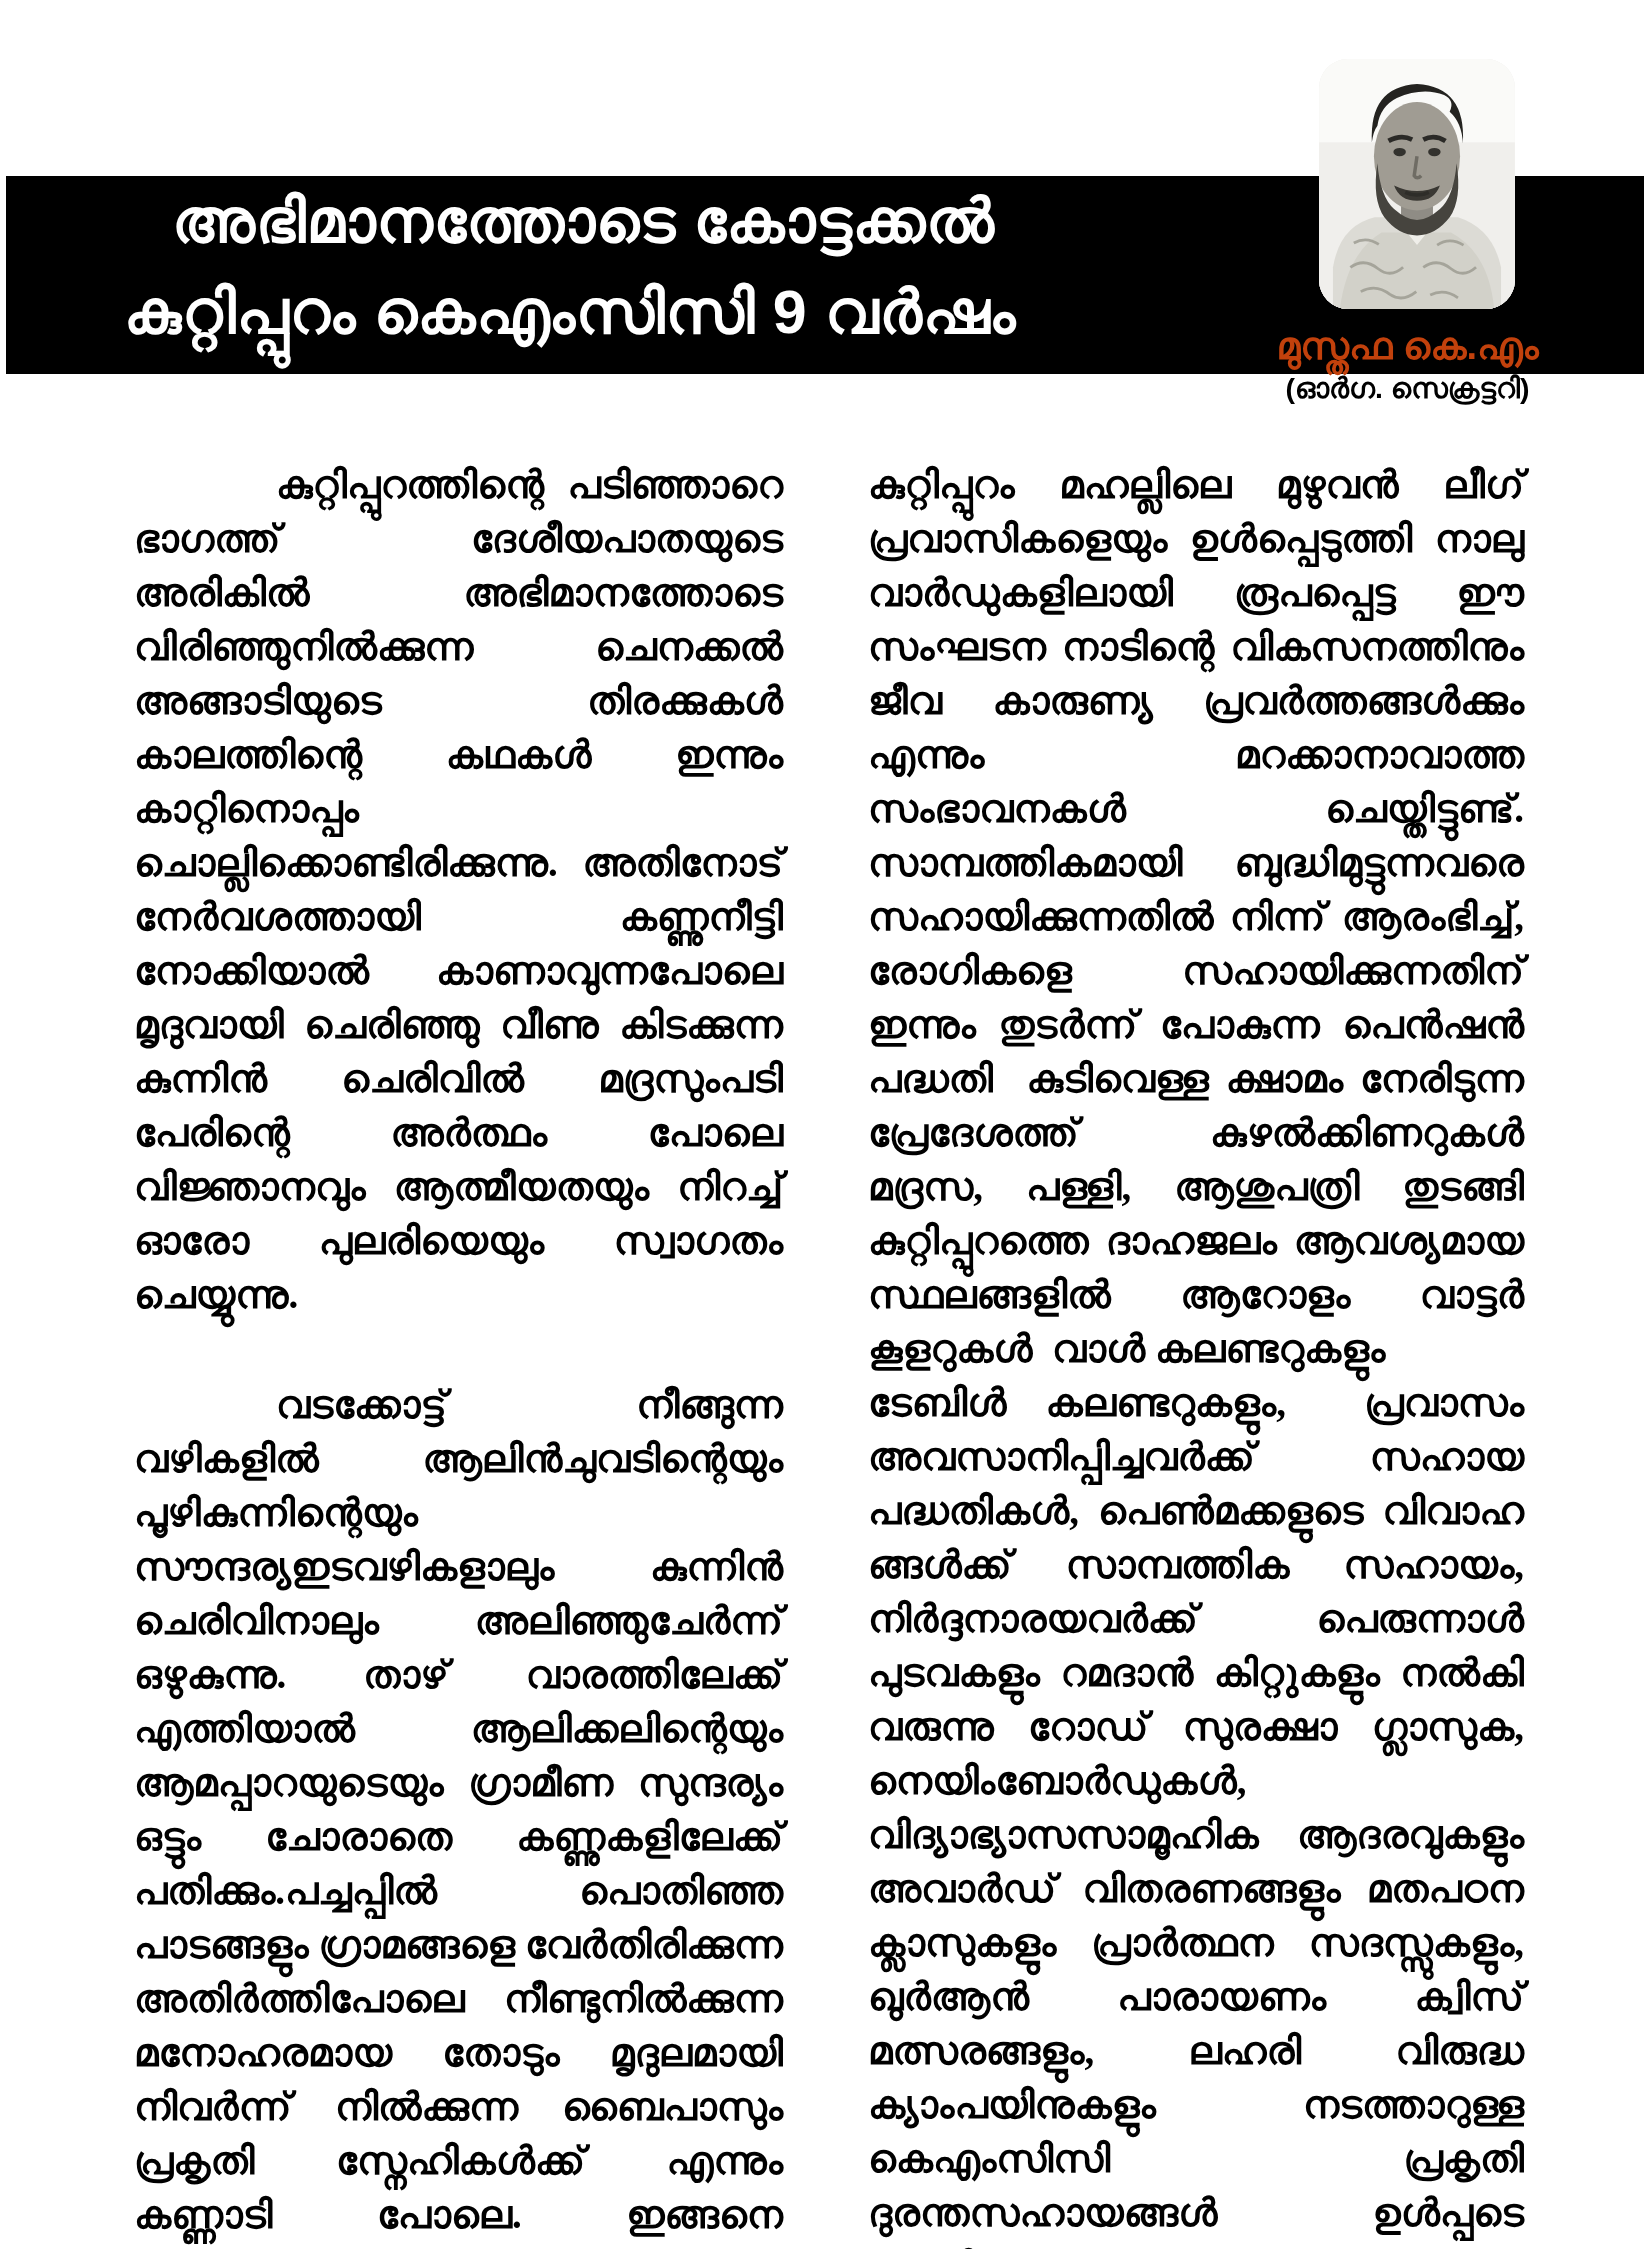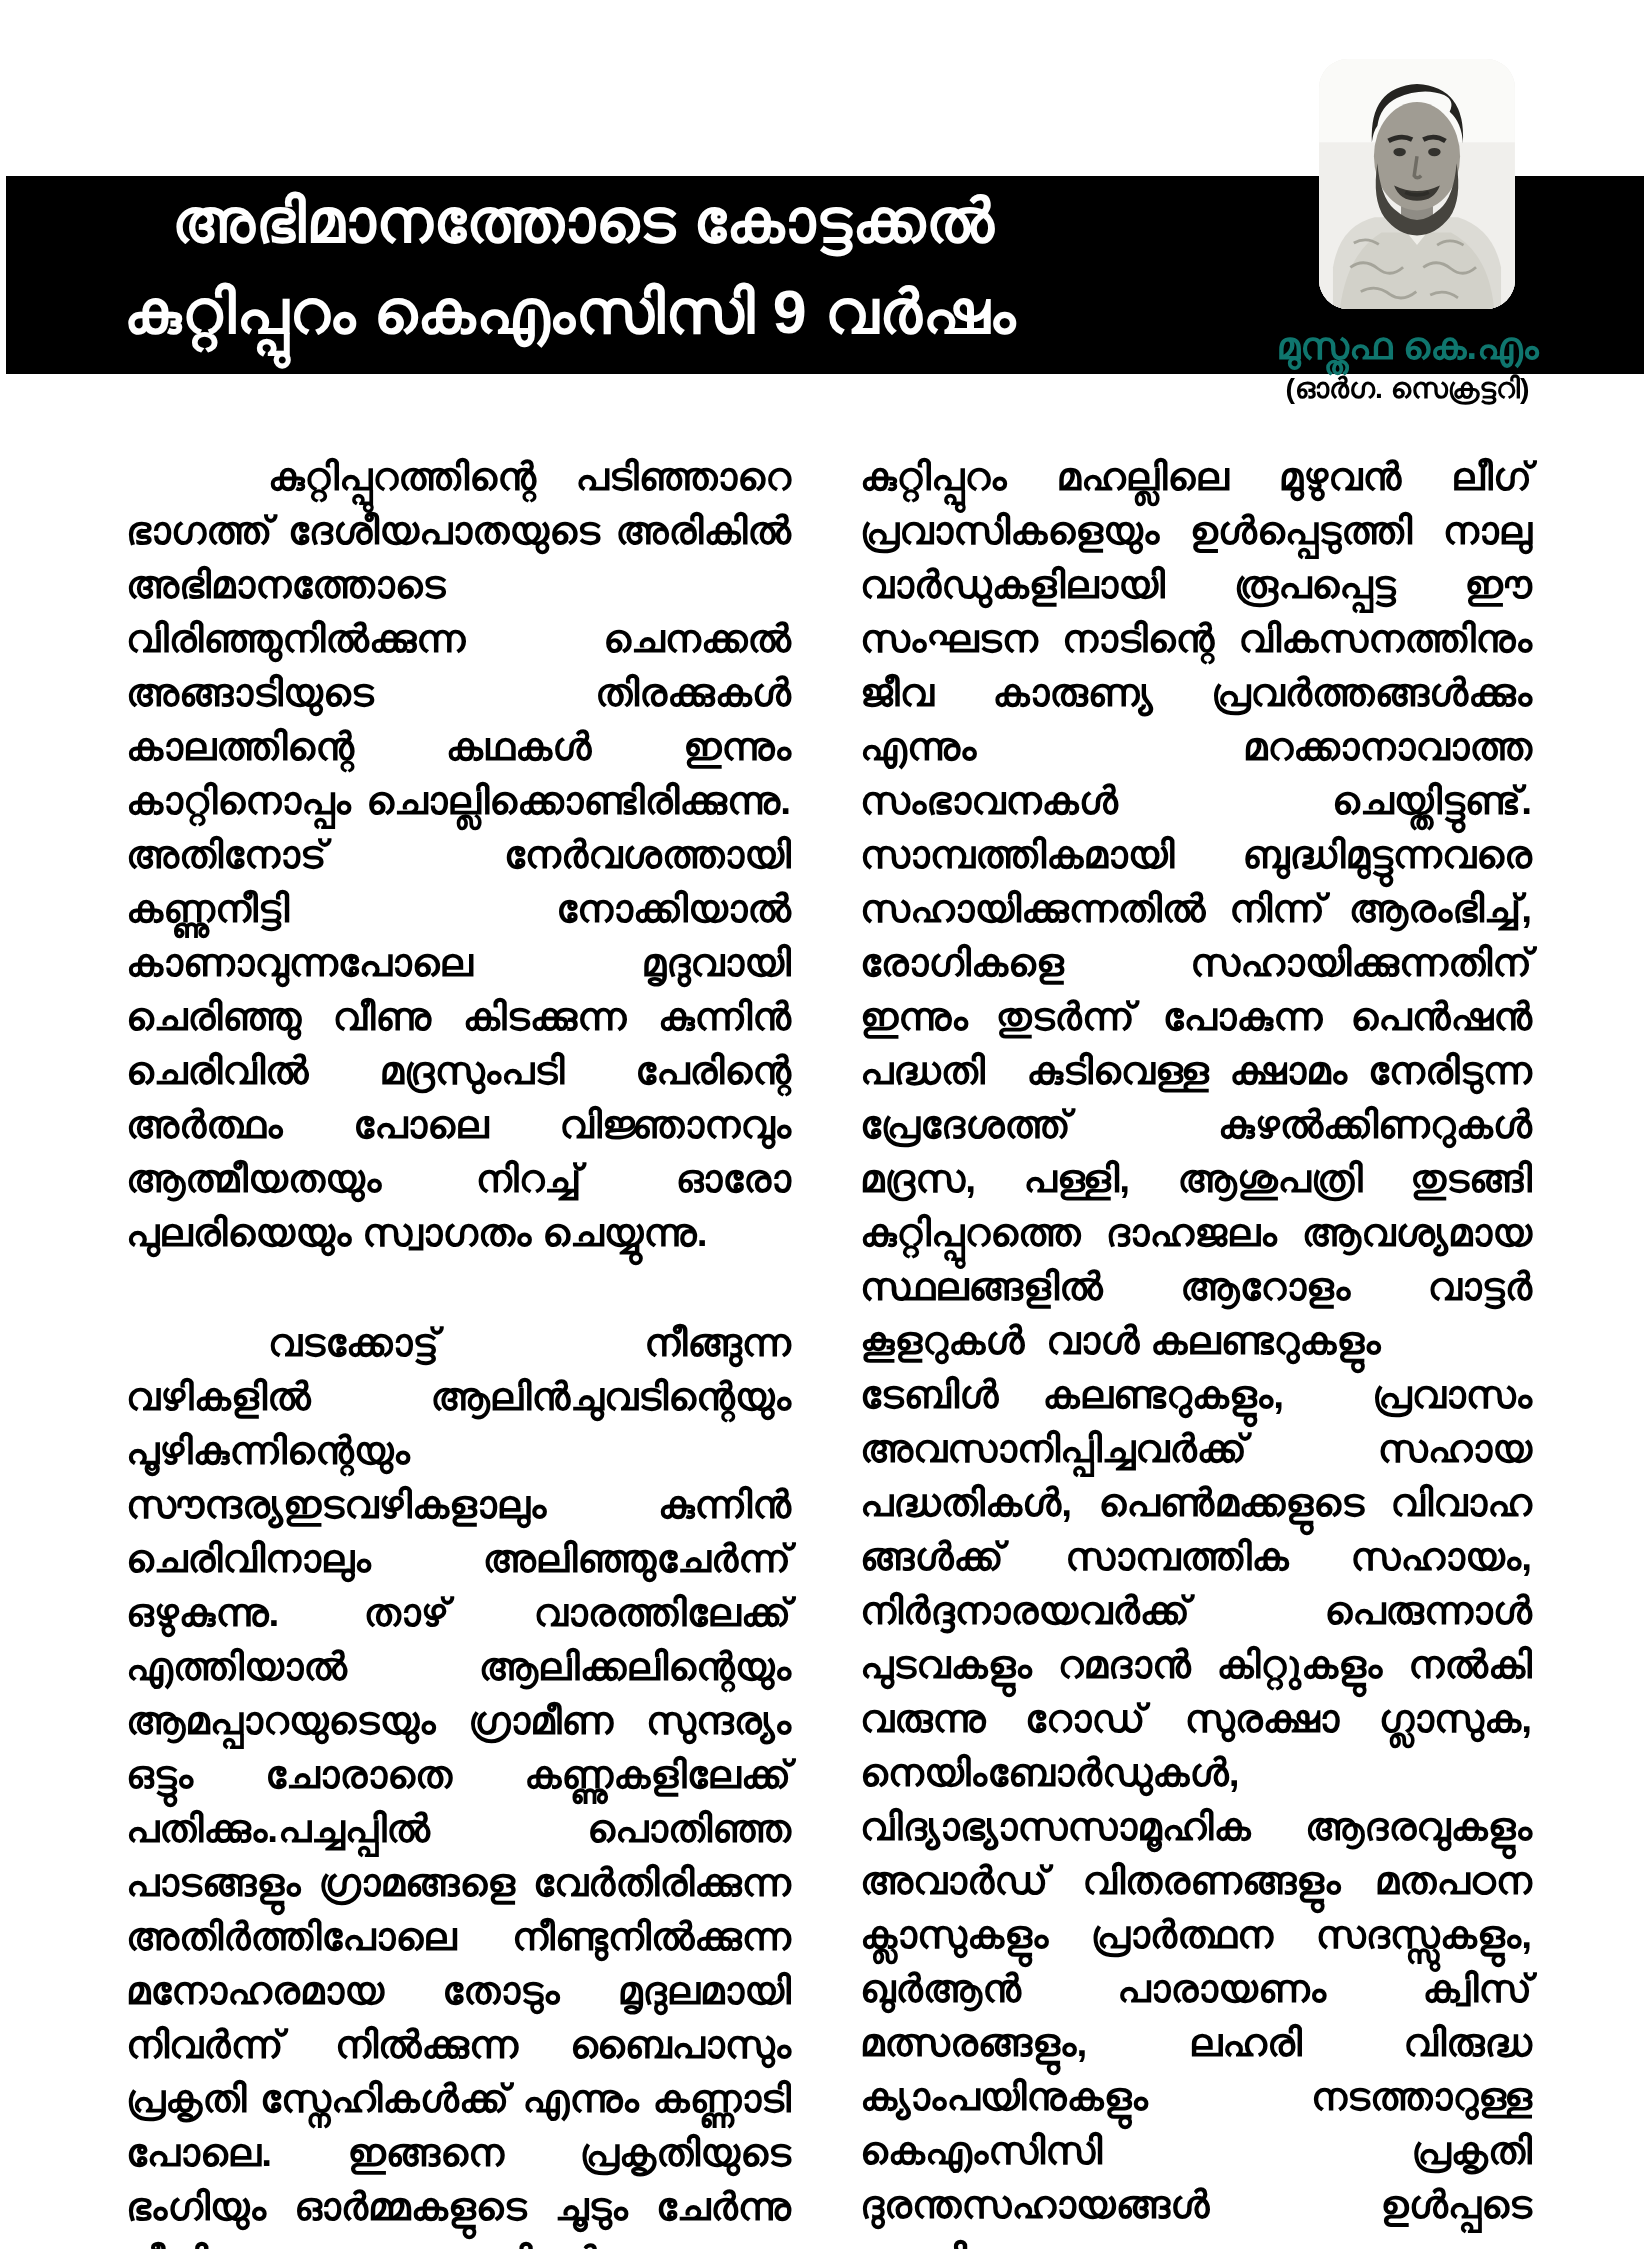--- a/index.html
+++ b/index.html
@@ -20,37 +20,37 @@
   .title-line.l1{left:172px;top:186px;}
   .title-line.l2{left:124px;top:277px;}
   .photo-frame{
     position:absolute;left:1319px;top:59px;width:196px;height:250px;
     border-radius:29px;overflow:hidden;background:#f4f4f2;
     box-shadow:0 0 0 4.2px #ffffff inset;
   }
   .photo-frame svg{display:block;width:100%;height:100%;}
   .author-name{
     position:absolute;left:1244px;top:325px;width:327px;
-    color:#0f766e;font-weight:bold;font-size:38px;line-height:43px;
+    color:#c2410c;font-weight:bold;font-size:38px;line-height:43px;
     text-align:center;white-space:nowrap;
   }
   .author-role{
     position:absolute;left:1244px;top:371px;width:327px;
     color:#000000;font-weight:bold;font-size:28.5px;line-height:35px;
     text-align:center;white-space:nowrap;
   }
   .col{
     position:absolute;top:446px;
     font-size:39px;line-height:54px;font-weight:600;
     text-align:justify;
   }
   .col-left{left:122px;width:673px;}
   .col-right{left:856px;width:680px;}
   .para{
-    margin:4px;white-space:pre-wrap;
+    margin:12px;white-space:pre-wrap;font-family:Liberation Serif, serif;
   }
   .para + .para{margin-top:56px;}
   .para.indent{text-indent:142px;}
 </style>
 </head>
 <body>
 
 <div class="banner"></div>
 <div class="title-line l1">അഭിമാനത്തോടെ കോട്ടക്കൽ</div>
 <div class="title-line l2">കുറ്റിപ്പുറം കെഎംസിസി 9 വർഷം</div>

